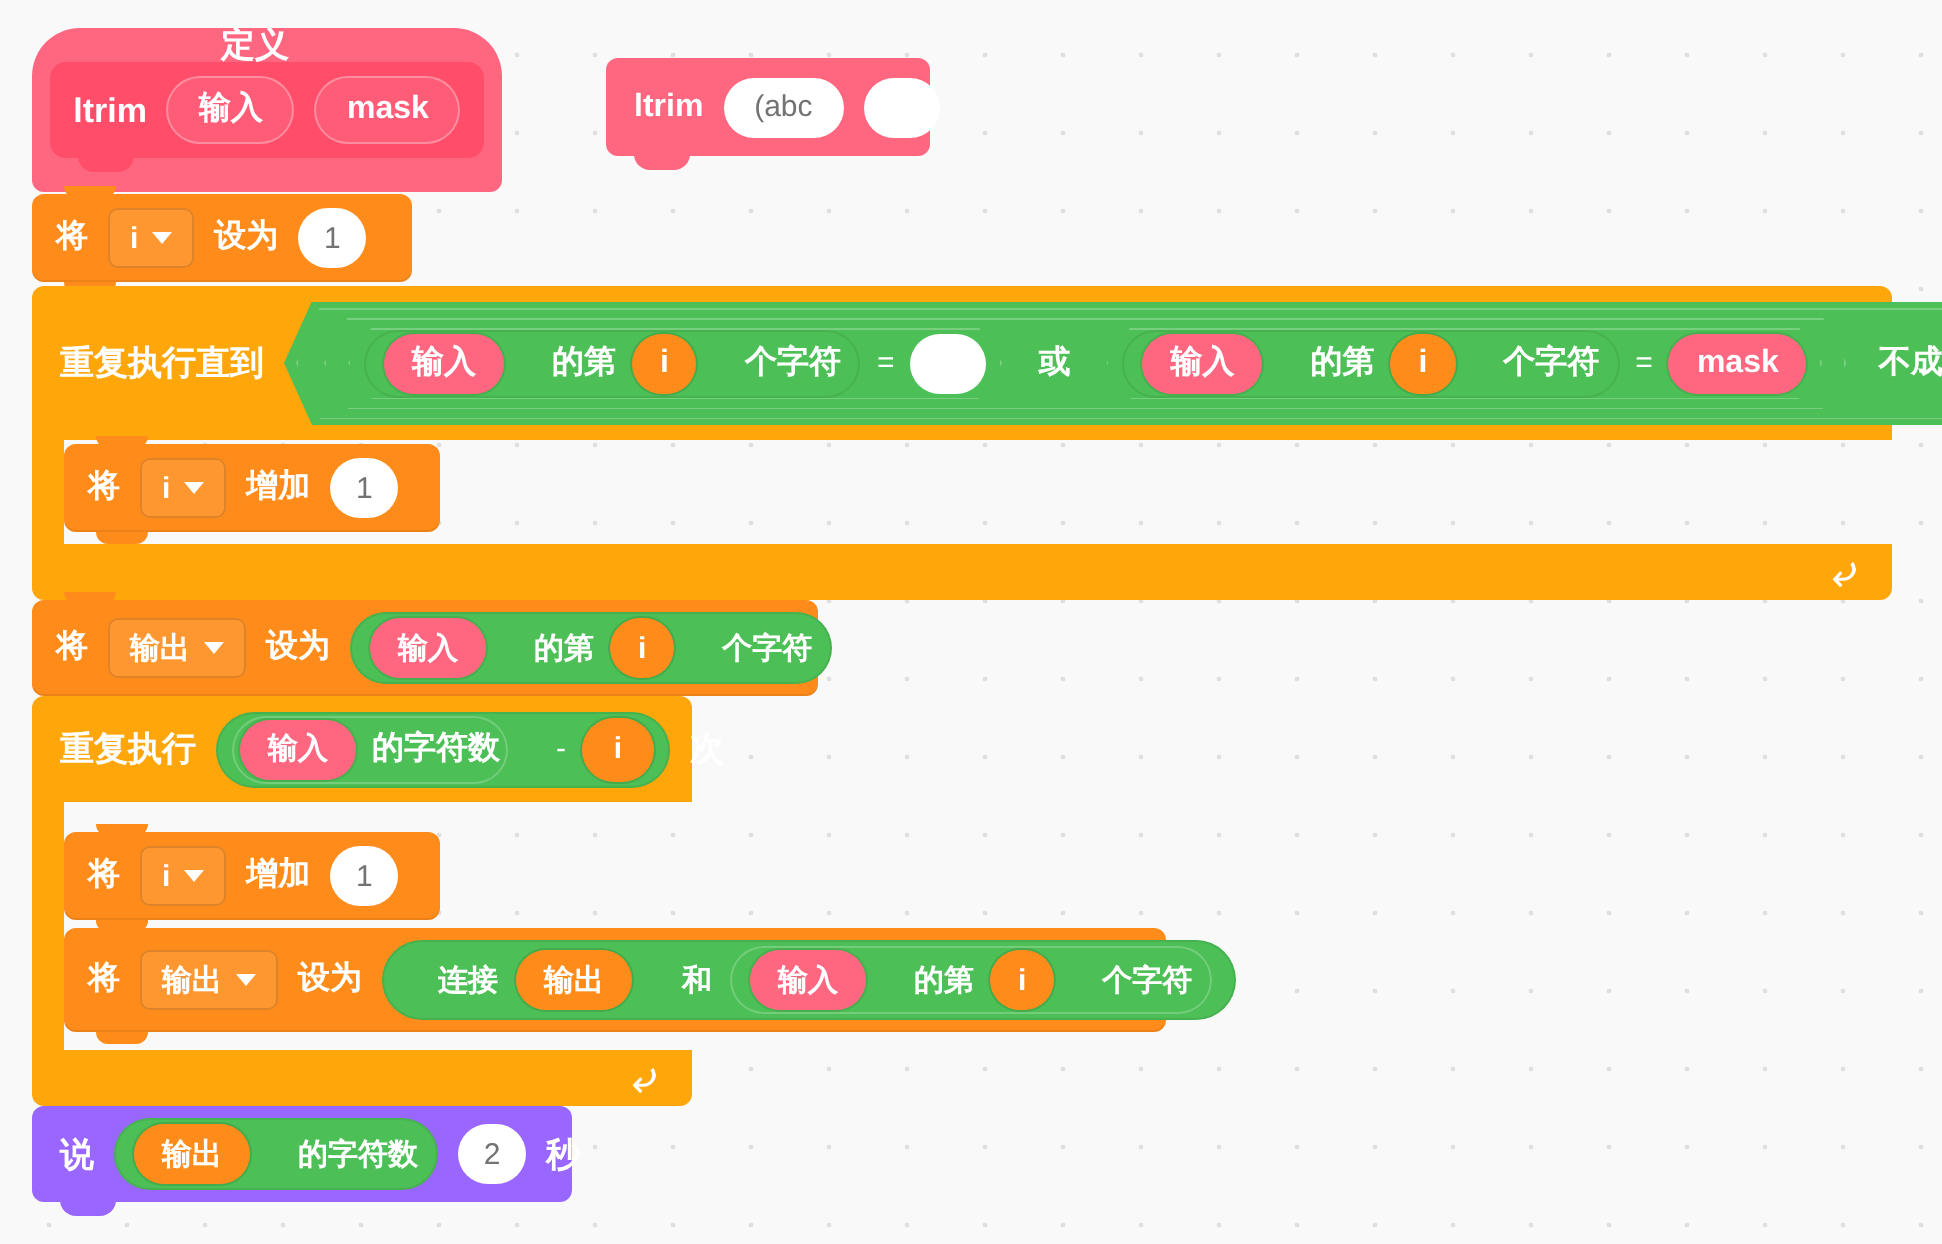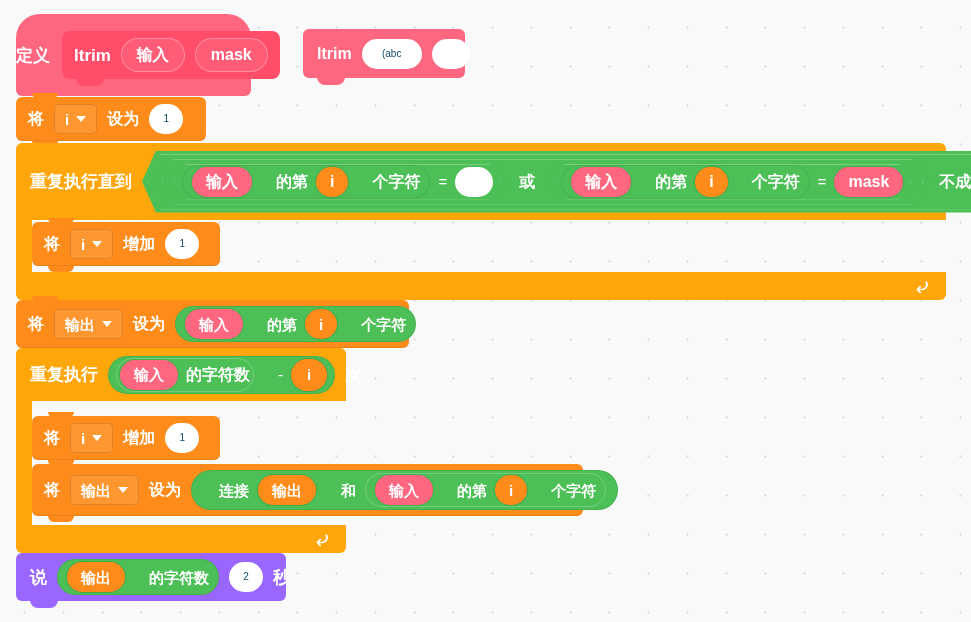--- a/index.html
+++ b/index.html
@@ -60,21 +60,21 @@
     border-top:6px solid #ffffff;display:inline-block;
   }
 
   
   .input-round{
     display:inline-flex;align-items:center;justify-content:center;
     min-width:34px;height:30px;padding:0 11px;
     background:#ffffff;border-radius:16px;
     box-sizing:border-box;
   }
-  .input-round span{color:#0c4a6e;font-size:10px;font-weight:normal;line-height:1;text-align:center;}
+  .input-round span{color:#737373;font-size:15px;font-weight:normal;line-height:1;text-align:center;}
   .input-round.empty{min-width:38px;}
 
   
   .reporter{
     display:inline-flex;align-items:center;justify-content:center;
     height:30px;padding:0 14px;border-radius:16px;
     box-sizing:border-box;
   }
   .rep-orange{background:#FF8C1A;box-shadow:0 0 0 1px rgba(0,0,0,.10);}
   .rep-pink{background:#FF6680;box-shadow:0 0 0 1px rgba(0,0,0,.08);}
@@ -132,21 +132,22 @@
     padding-right:14px;box-sizing:border-box;position:relative;
   }
   .loop-arrow{width:22px;height:20px;display:block;}
 
   
   .define-hat{
     position:absolute;background:#FF6680;
     border-radius:24px 24px 6px 6px;
     box-sizing:border-box;
     display:flex;align-items:center;
-    padding:0 0;
+    padding:0 32px;
+    flex-direction:column;
   }
   .proto{
     display:inline-flex;align-items:center;gap:10px;
     background:#FF4D6A;border-radius:8px;
     padding:7px 12px;box-sizing:border-box;
     position:relative;
   }
   .proto-arg{
     display:inline-flex;align-items:center;justify-content:center;
     height:34px;padding:0 16px;border-radius:18px;

